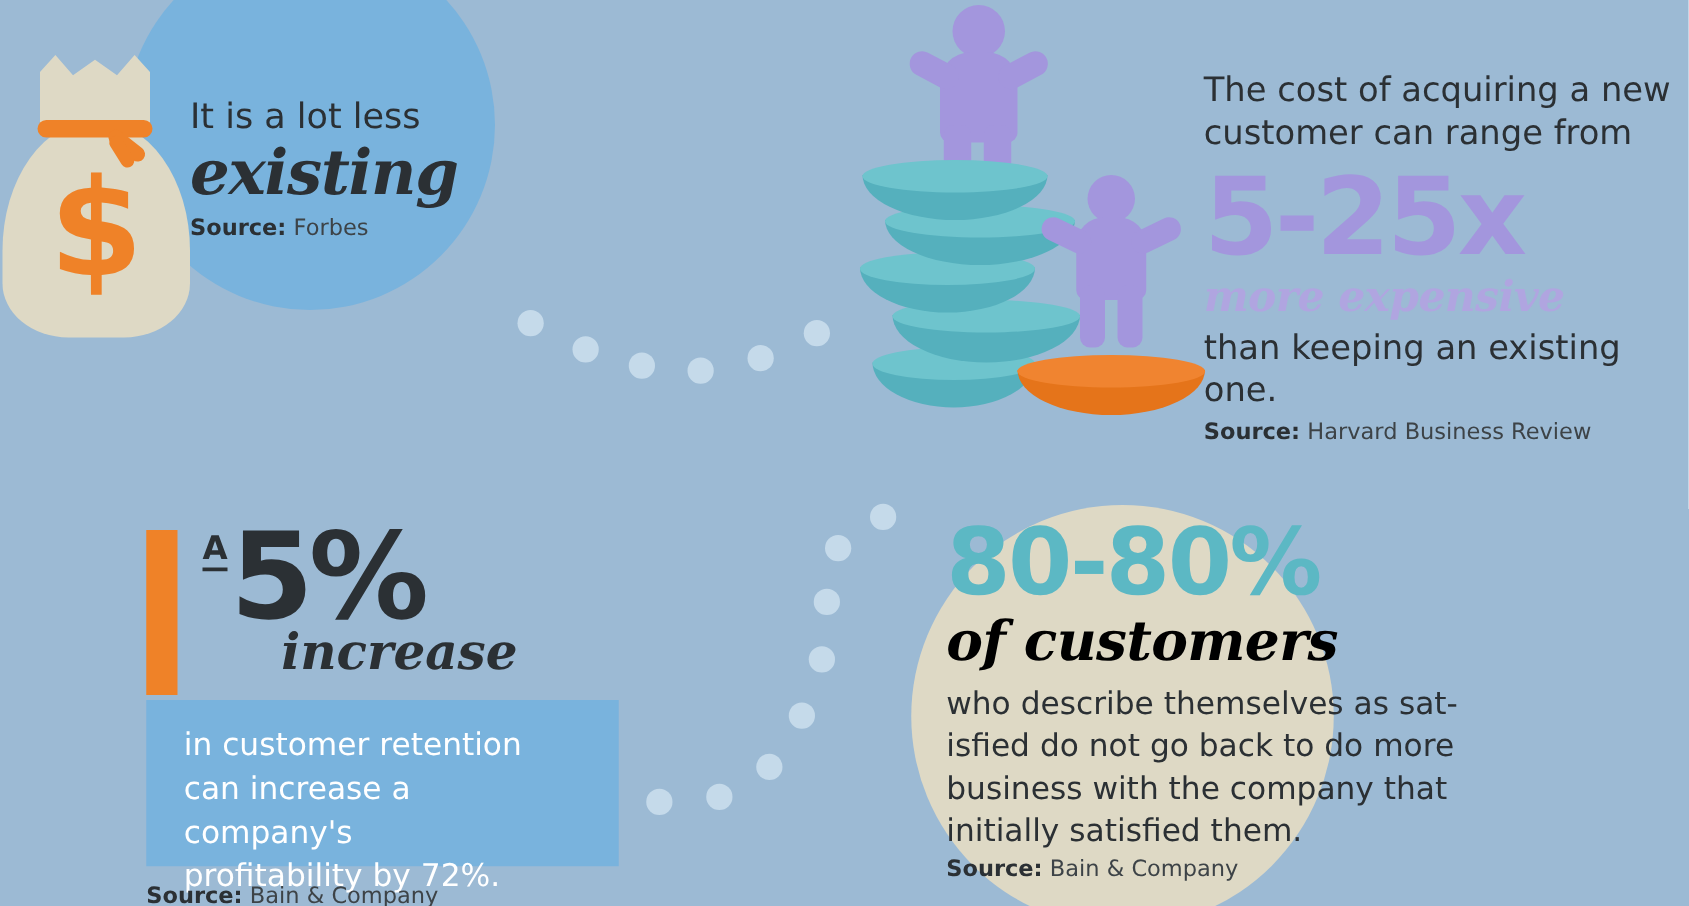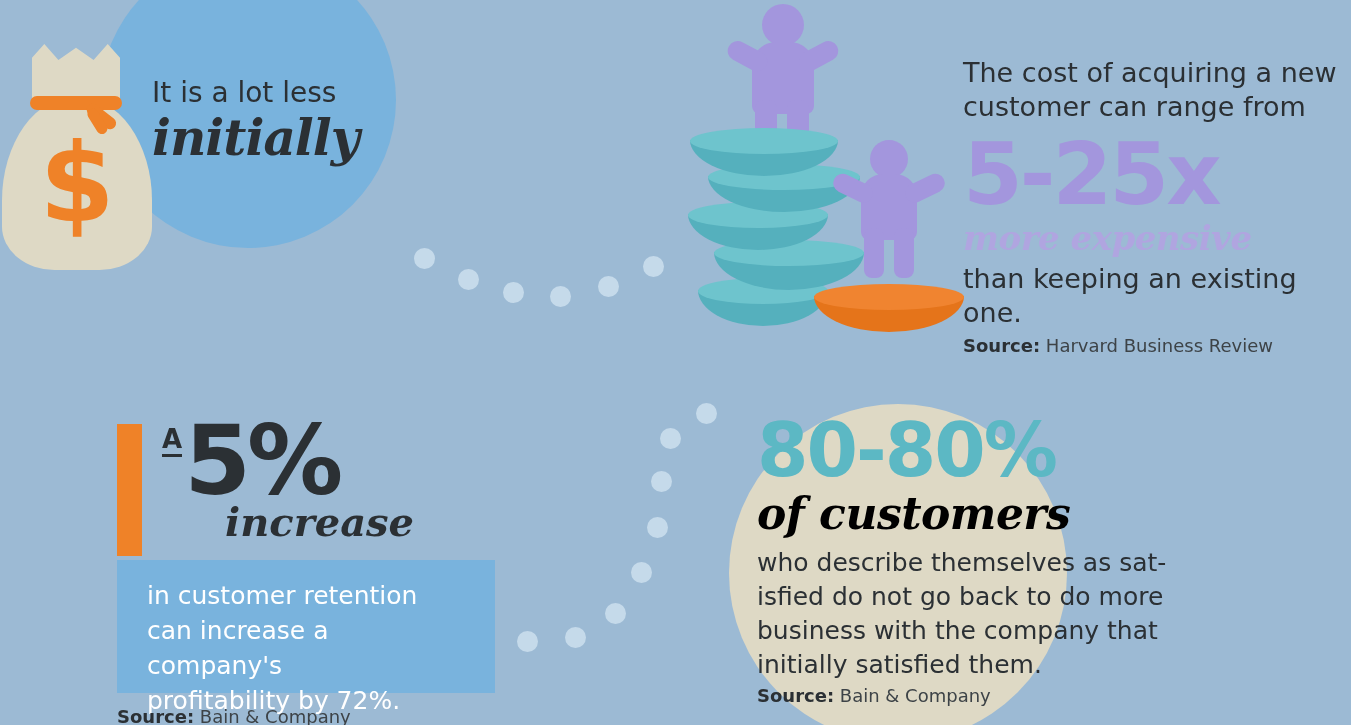--- a/index.html
+++ b/index.html
@@ -216,21 +216,25 @@
     <div class="bag-neck"></div>
     <div class="bag-body"></div>
     <div class="bag-tie"></div>
     <div class="bag-tie2"></div>
     <div class="bag-tie3"></div>
     <div class="bag-dollar">$</div>
   </div>
 
   <div class="tb" id="block1">
     <div id="b1-line1">It is a lot less</div>
-    <div id="b1-expensive">initially</div>
+    <div id="b1-expensive">existing</div>
+    <div id="b1-src" class="src">
+      <b>Source:</b>
+      <span>Forbes</span>
+    </div>
   </div>
 
   <div class="coins-wrap">
 
     <div class="person" style="left:48px; top:4px; width:110px; height:148px;">
       <div class="p-head" style="left:34px; top:0; width:42px; height:42px;"></div>
       <div class="p-body" style="left:24px; top:38px; width:62px; height:72px; border-radius:24px 24px 8px 8px;"></div>
       <div class="p-body" style="left:-4px; top:52px; width:42px; height:20px; border-radius:10px; transform:rotate(28deg); transform-origin:right center;"></div>
       <div class="p-body" style="left:72px; top:52px; width:42px; height:20px; border-radius:10px; transform:rotate(-28deg); transform-origin:left center;"></div>
       <div class="p-body" style="left:27px; top:96px; width:22px; height:52px; border-radius:8px;"></div>

